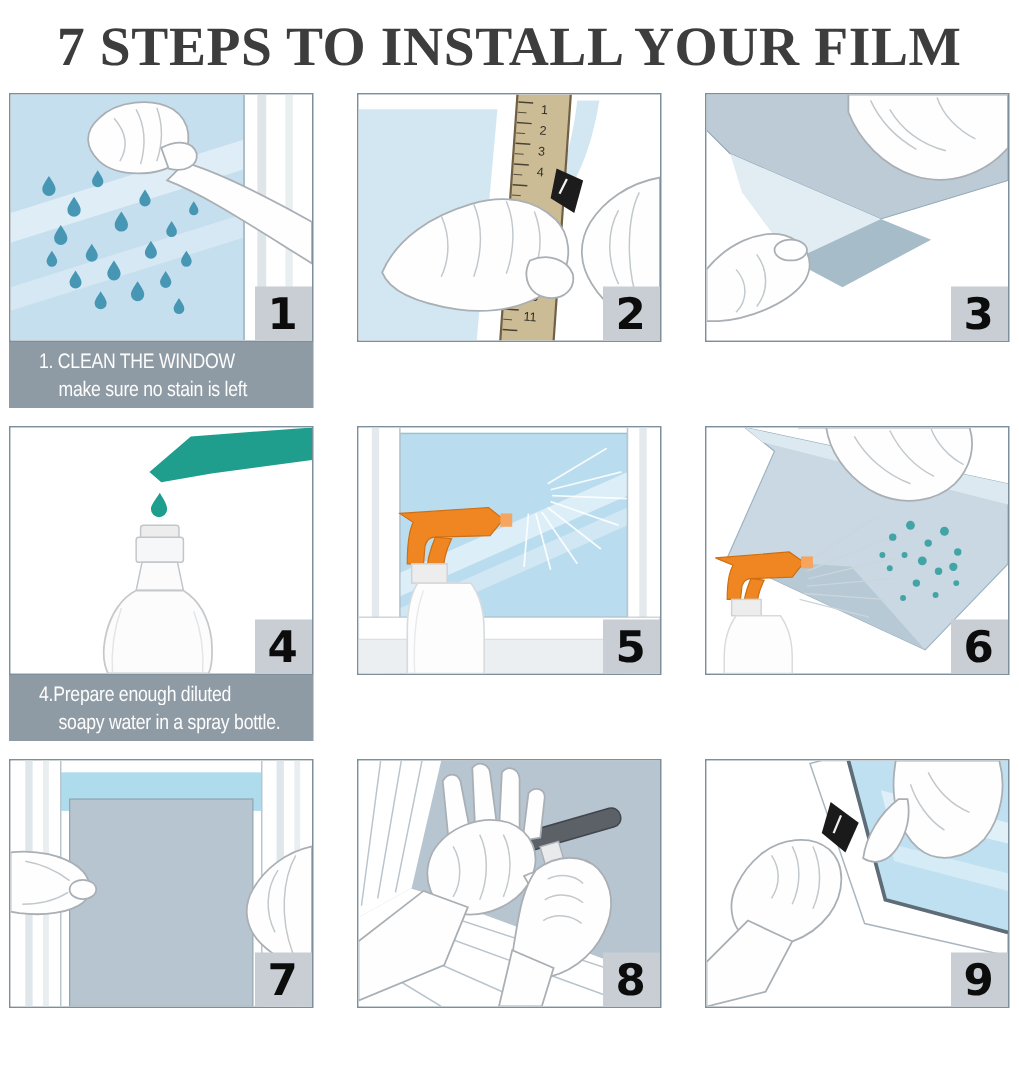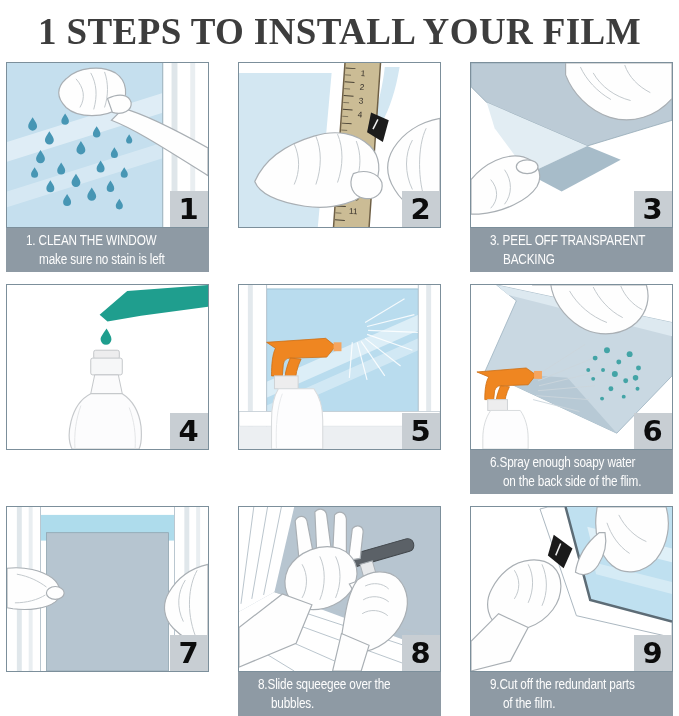--- a/index.html
+++ b/index.html
@@ -26,21 +26,21 @@
   .hand  { fill:#fefefe; stroke:#a9afb4; stroke-width:1.2; }
   .hline { fill:none; stroke:#c2c8cc; stroke-width:1; }
   .teal  { fill:var(--teal,#1f9e8e); }
   .orange{ fill:var(--orange,#ef8621); stroke:#cd6e13; stroke-width:0.8; }
 </style>
 </head>
 <body>
 
 <div class="page">
 
-  <div class="title">1 STEPS TO INSTALL YOUR FILM</div>
+  <div class="title">7 STEPS TO INSTALL YOUR FILM</div>
 
   <div class="grid">
 
     <div class="panel">
       <div class="illus">
         <svg viewBox="0 0 204 166" preserveAspectRatio="none">
           <defs>
               <path id="drp" d="M0,-7 C2.5,-3 4.5,-0.5 4.5,2 A4.5,4.5 0 1,1 -4.5,2 C-4.5,-0.5 -2.5,-3 0,-7 Z"></path>
             </defs>
           <rect width="204" height="166" fill="#c5dfee"></rect>
@@ -126,43 +126,43 @@
           <polygon points="16,40 118,84 58,112 24,66" fill="#e2edf3"></polygon>
           <polygon points="58,112 118,84 152,98 92,130" fill="#a7bcc9"></polygon>
           <path class="hand" d="M96,0 L204,0 L204,36 C188,54 164,62 141,55 C119,48 103,30 96,12 Z"></path>
           <path class="hline" d="M124,10 C132,24 146,34 162,38 M111,4 C117,17 128,29 142,37 M156,2 C160,14 170,24 182,30"></path>
           <path class="hand" d="M0,118 C14,101 35,91 53,95 C67,99 74,112 67,125 C58,139 33,151 8,153 L0,153 Z"></path>
           <ellipse class="hand" cx="57" cy="105" rx="11" ry="7"></ellipse>
           <path class="hline" d="M20,118 C28,127 28,139 20,147 M34,108 C42,119 42,133 34,143"></path>
         </svg>
       </div>
       <div class="badge">3</div>
-      <div class="caption">
-        <div class="ln">3. PEEL OFF TRANSPARENT</div>
-        <div class="ln ln2">BACKING</div>
-      </div>
     </div>
 
     <div class="panel">
       <div class="illus">
         <svg viewBox="0 0 204 166" preserveAspectRatio="none">
           <rect width="204" height="166" fill="#ffffff"></rect>
           <polygon class="teal" points="94,30 122,6 204,0 204,22 136,31 102,37"></polygon>
           <path class="teal" d="M101,44 C104,49 106,52 106,55 A5.5,5.5 0 1,1 95,55 C95,52 98,49 101,44 Z"></path>
           <g>
             <rect x="88" y="66" width="26" height="9" rx="2" fill="#ededee" stroke="#c3c6c9"></rect>
             <rect x="85" y="74" width="32" height="17" rx="2" fill="#f6f7f8" stroke="#c3c6c9"></rect>
             <polygon points="89,91 113,91 117,110 85,110" fill="#fbfbfc" stroke="#c3c6c9"></polygon>
             <path d="M85,110 L117,110 C128,117 134,128 136,143 C137,155 136,162 134,166 L66,166 C63,160 62,150 65,138 C68,126 75,115 85,110 Z" fill="#fcfcfd" stroke="#c6c9cc" stroke-width="1.2"></path>
             <path d="M75,122 C70,136 68,150 69,166" stroke="#e3e5e7" fill="none"></path>
             <path d="M124,124 C129,137 131,151 130,166" stroke="#e3e5e7" fill="none"></path>
           </g>
         </svg>
       </div>
       <div class="badge">4</div>
+      <div class="caption">
+        <div class="ln">4.Prepare enough diluted</div>
+        <div class="ln ln2">soapy water in a spray bottle.</div>
+      </div>
     </div>
 
     <div class="panel">
       <div class="illus">
         <svg viewBox="0 0 204 166" preserveAspectRatio="none">
           <rect width="204" height="166" fill="#ffffff"></rect>
           <rect x="28" y="4" width="154" height="124" fill="#b9dcee" stroke="#9cc0d4" stroke-width="1"></rect>
           <polygon points="28,98 182,30 182,46 28,114" fill="#ffffff" opacity="0.5"></polygon>
           <polygon points="28,122 182,54 182,66 28,134" fill="#ffffff" opacity="0.35"></polygon>
           <g stroke="#ffffff" stroke-width="1.2" opacity="0.85">
@@ -225,24 +225,20 @@
           <g>
             <path class="orange" d="M6,88 L56,84 L66,91 L58,101 L30,102 C27,102 25,104 24,107 L23,116 L14,116 C14,106 15,98 18,93 Z"></path>
             <path class="orange" d="M30,102 C27,109 25,116 25,123 L34,123 C34,116 36,109 39,103 Z"></path>
             <rect x="64" y="87" width="8" height="8" fill="#f5a55f"></rect>
             <rect x="17" y="116" width="20" height="11" fill="#ededee" stroke="#cfd2d5"></rect>
             <path d="M20,127 L50,127 C55,134 58,144 58,155 L58,166 L12,166 L12,155 C12,144 15,134 20,127 Z" fill="#fdfdfe" stroke="#d8dbdd"></path>
           </g>
         </svg>
       </div>
       <div class="badge">6</div>
-      <div class="caption">
-        <div class="ln">6.Spray enough soapy water</div>
-        <div class="ln ln2">on the back side of the flim.</div>
-      </div>
     </div>
 
     <div class="panel">
       <div class="illus">
         <svg viewBox="0 0 204 166" preserveAspectRatio="none">
           <rect width="204" height="166" fill="#ffffff"></rect>
           <rect x="34" y="0" width="136" height="8" fill="#ffffff"></rect>
           <rect x="34" y="8" width="136" height="26" fill="#aedcec"></rect>
           <rect x="40" y="26" width="124" height="140" fill="#b6c5d0" stroke="#90a4b0" stroke-width="0.8"></rect>
           <g>
@@ -296,24 +292,20 @@
             <path class="hline" d="M64,58 C70,68 70,82 64,92 M82,50 C88,62 88,80 82,94 M98,50 C104,62 104,78 98,92"></path>
           </g>
           <g>
             <path class="hand" d="M120,74 C134,63 152,63 162,73 C172,84 174,100 166,116 C158,133 141,145 123,147 C110,148 102,139 105,125 C108,108 110,88 120,74 Z"></path>
             <polygon class="hand" points="95,166 104,128 132,140 124,166"></polygon>
             <path class="hline" d="M128,80 C136,76 146,77 152,83 M126,94 C134,89 145,90 152,96 M125,108 C133,103 144,104 151,110"></path>
           </g>
         </svg>
       </div>
       <div class="badge">8</div>
-      <div class="caption">
-        <div class="ln">8.Slide squeegee over the</div>
-        <div class="ln ln2">bubbles.</div>
-      </div>
     </div>
 
     <div class="panel">
       <div class="illus">
         <svg viewBox="0 0 204 166" preserveAspectRatio="none">
           <rect width="204" height="166" fill="#ffffff"></rect>
           <polygon points="96,0 204,0 204,116 121,94" fill="#bfe0f0"></polygon>
           <polygon points="118,20 204,42 204,56 122,36" fill="#ffffff" opacity="0.5"></polygon>
           <polygon points="124,56 204,76 204,88 127,68" fill="#ffffff" opacity="0.35"></polygon>
           <g>
@@ -328,20 +320,16 @@
             <polygon class="hand" points="0,136 28,108 58,122 40,156 0,166"></polygon>
           </g>
           <g>
             <path class="hand" d="M128,0 L198,0 C203,17 200,38 188,53 C175,67 156,70 143,59 C130,48 125,27 127,8 Z"></path>
             <path class="hand" d="M130,26 C117,36 108,51 106,66 C114,71 123,68 129,59 C136,48 138,36 136,26 Z"></path>
             <path class="hline" d="M150,8 C156,20 166,30 178,35 M138,16 C142,28 150,40 161,47"></path>
           </g>
         </svg>
       </div>
       <div class="badge">9</div>
-      <div class="caption">
-        <div class="ln">9.Cut off the redundant parts</div>
-        <div class="ln ln2">of the film.</div>
-      </div>
     </div>
 
   </div>
 </div>
 
 </body></html>

